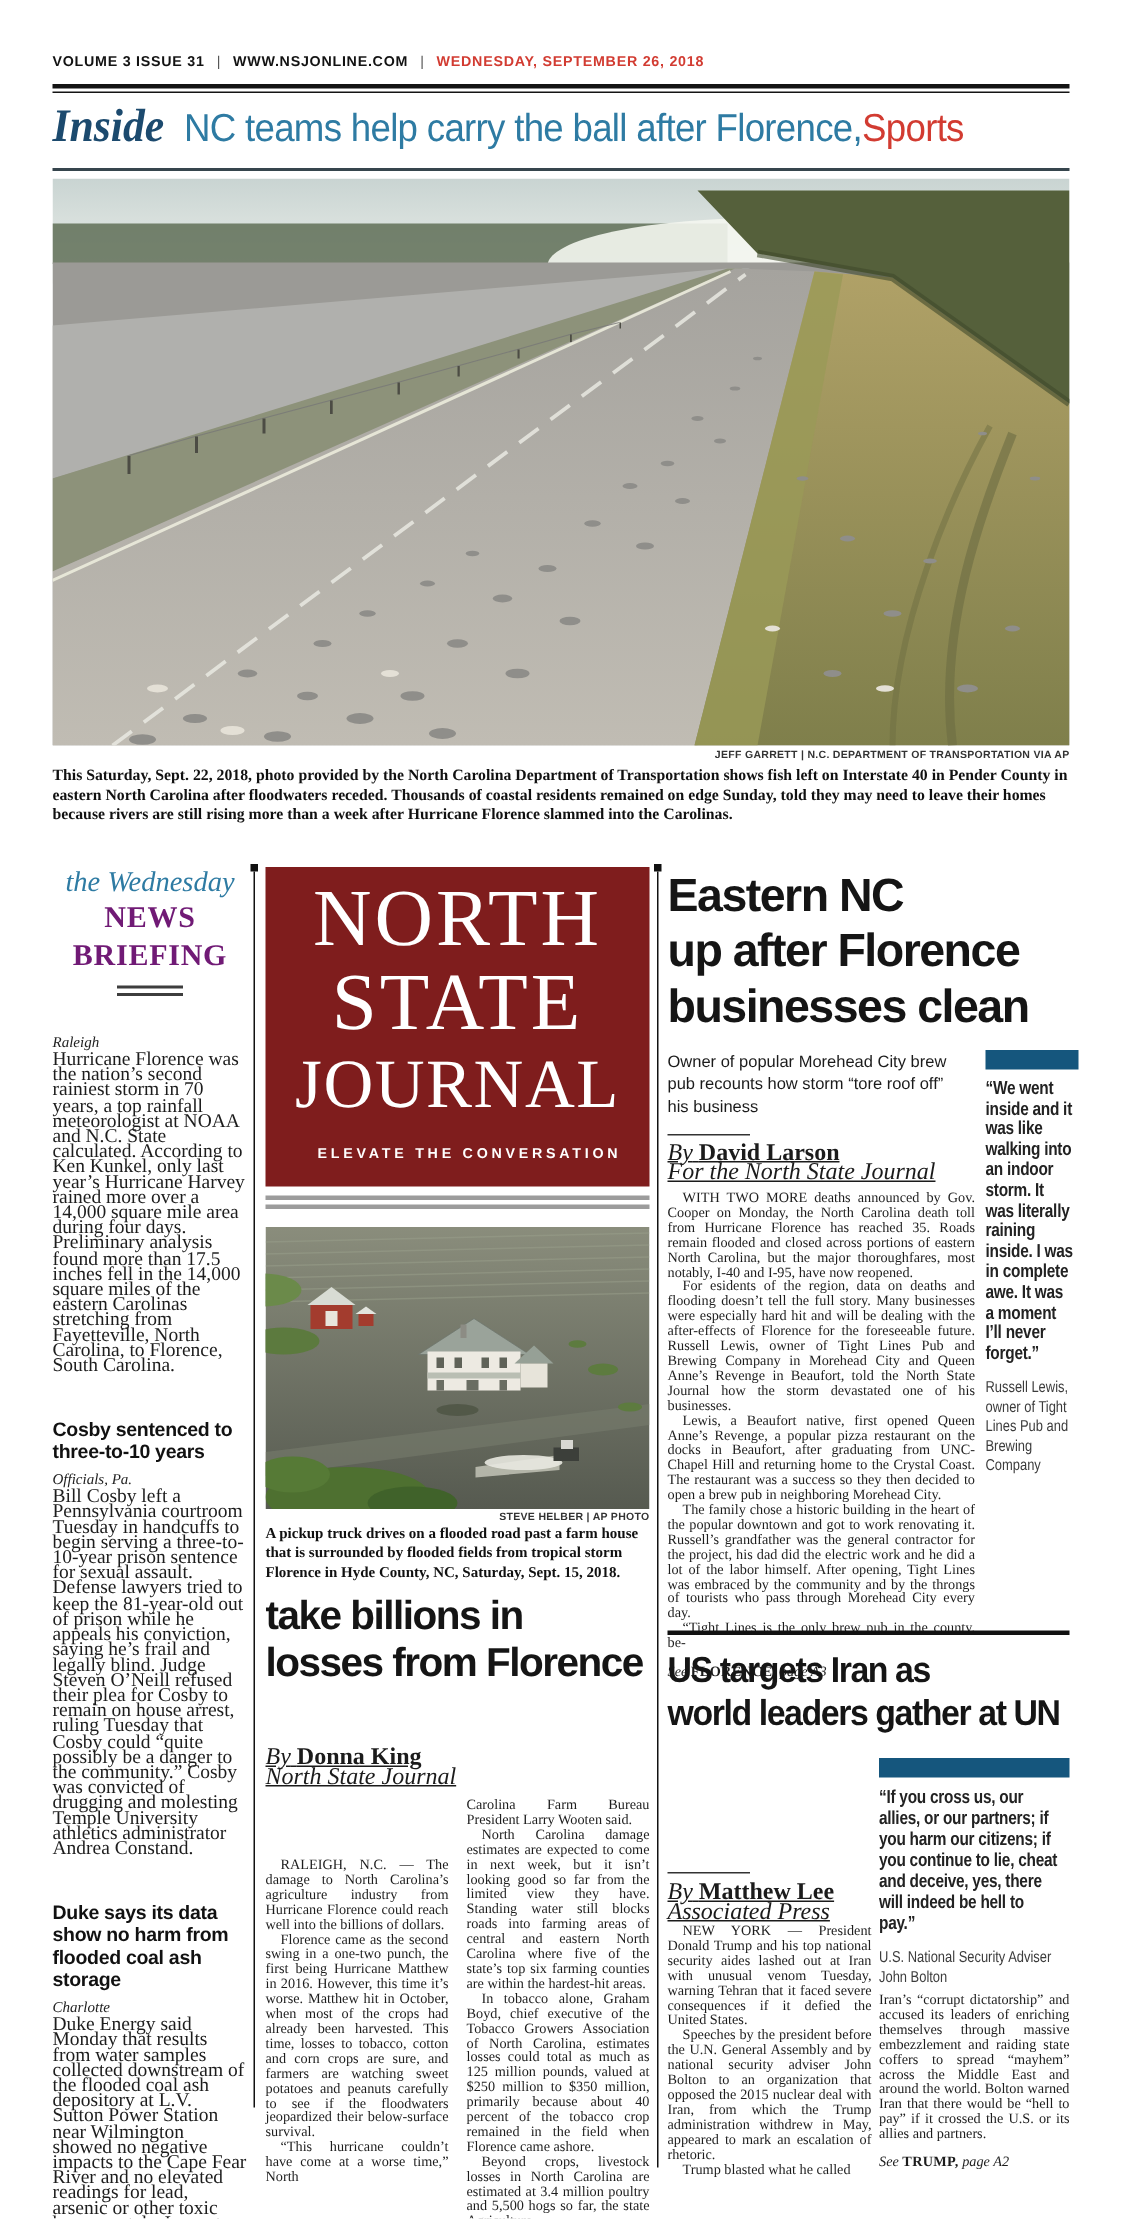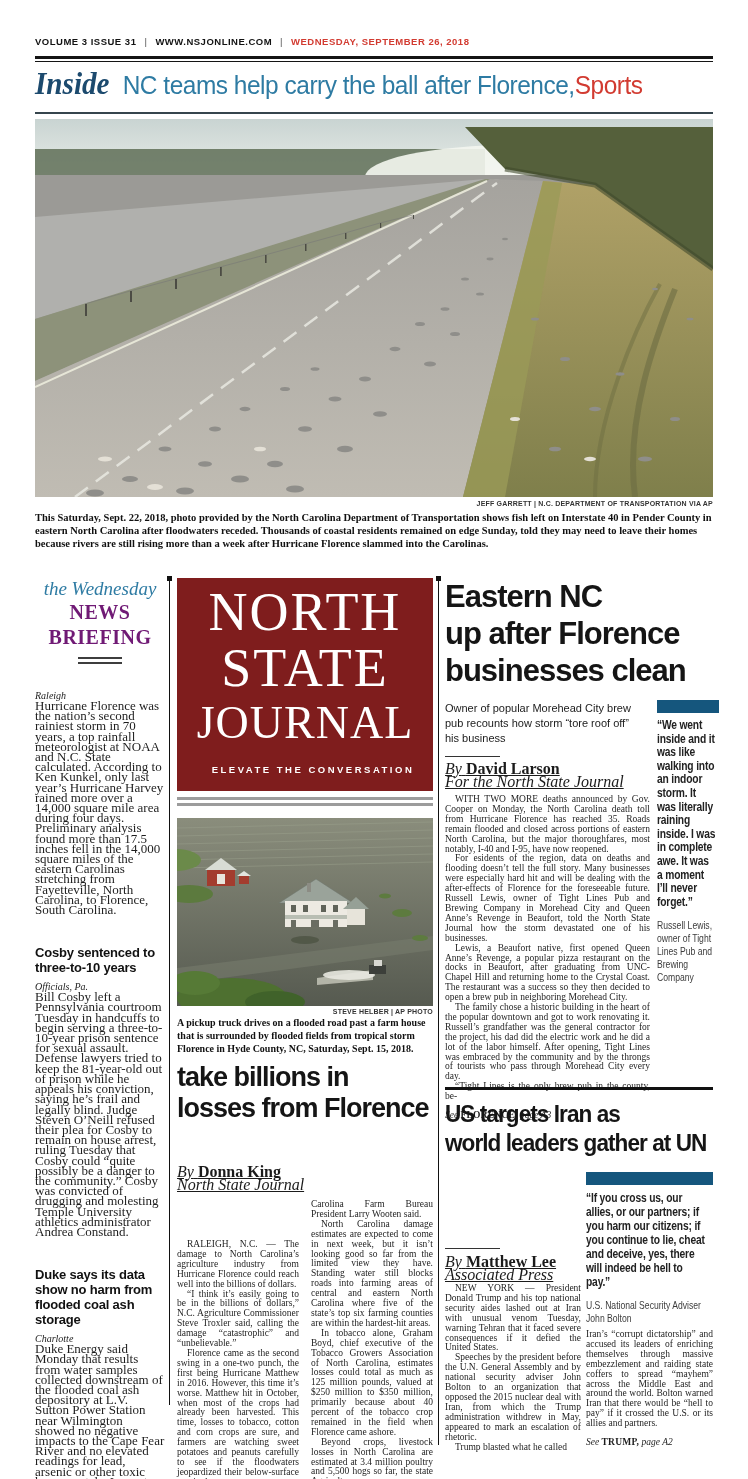--- a/index.html
+++ b/index.html
@@ -307,21 +307,20 @@
   <div class="abs headline hl-mid" style="left:177px;top:1062px;width:256px;">
     <div class="hl-line">take billions in</div>
     <div class="hl-line">losses from Florence</div>
   </div>
   <div class="abs byline" style="left:177px;top:1165px;width:200px;">
     <div><span class="by">By</span> <b>Donna King</b></div>
     <div class="org">North State Journal</div>
   </div>
   <div class="abs atext" style="left:177px;top:1200px;width:122px;margin-top:40px;">
     <p>RALEIGH, N.C. — The damage to North Carolina’s agriculture industry from Hurricane Florence could reach well into the billions of dollars.</p>
-    <p>“I think it’s easily going to be in the billions of dollars,” N.C. Agriculture Commissioner Steve Troxler said, calling the damage “catastrophic” and “unbelievable.”</p>
     <p>Florence came as the second swing in a one-two punch, the first being Hurricane Matthew in 2016. However, this time it’s worse. Matthew hit in October, when most of the crops had already been harvested. This time, losses to tobacco, cotton and corn crops are sure, and farmers are watching sweet potatoes and peanuts carefully to see if the floodwaters jeopardized their below-surface survival.</p>
     <p>“This hurricane couldn’t have come at a worse time,” North</p>
   </div>
   <div class="abs atext" style="left:311px;top:1200px;width:122px;">
     <p class="ni">Carolina Farm Bureau President Larry Wooten said.</p>
     <p>North Carolina damage estimates are expected to come in next week, but it isn’t looking good so far from the limited view they have. Standing water still blocks roads into farming areas of central and eastern North Carolina where five of the state’s top six farming counties are within the hardest-hit areas.</p>
     <p>In tobacco alone, Graham Boyd, chief executive of the Tobacco Growers Association of North Carolina, estimates losses could total as much as 125 million pounds, valued at $250 million to $350 million, primarily because about 40 percent of the tobacco crop remained in the field when Florence came ashore.</p>
     <p>Beyond crops, livestock losses in North Carolina are estimated at 3.4 million poultry and 5,500 hogs so far, the state Agriculture</p>
 
   </div>

